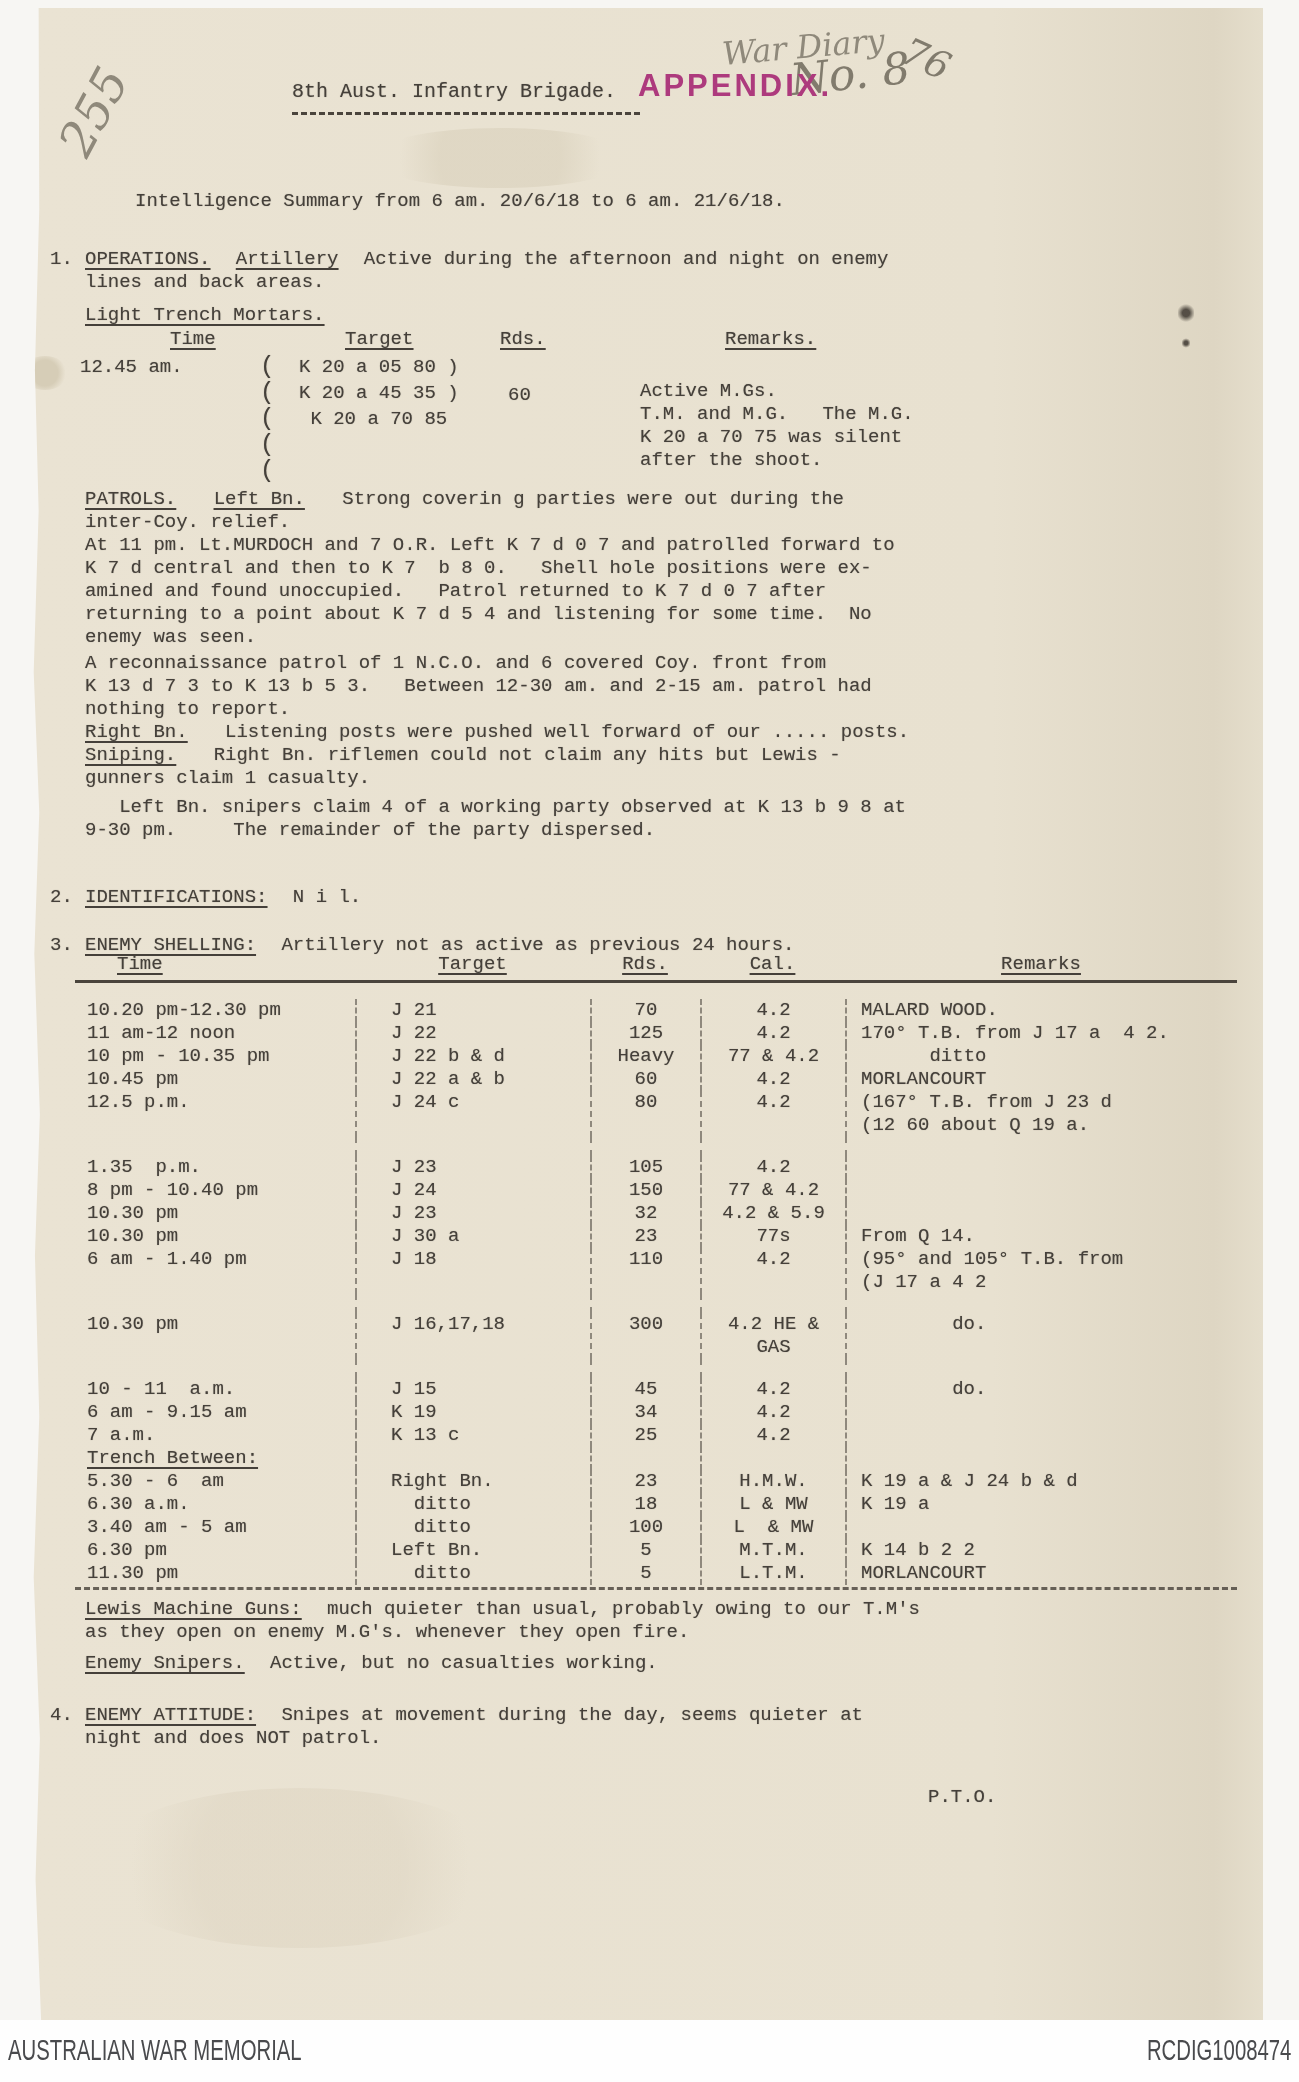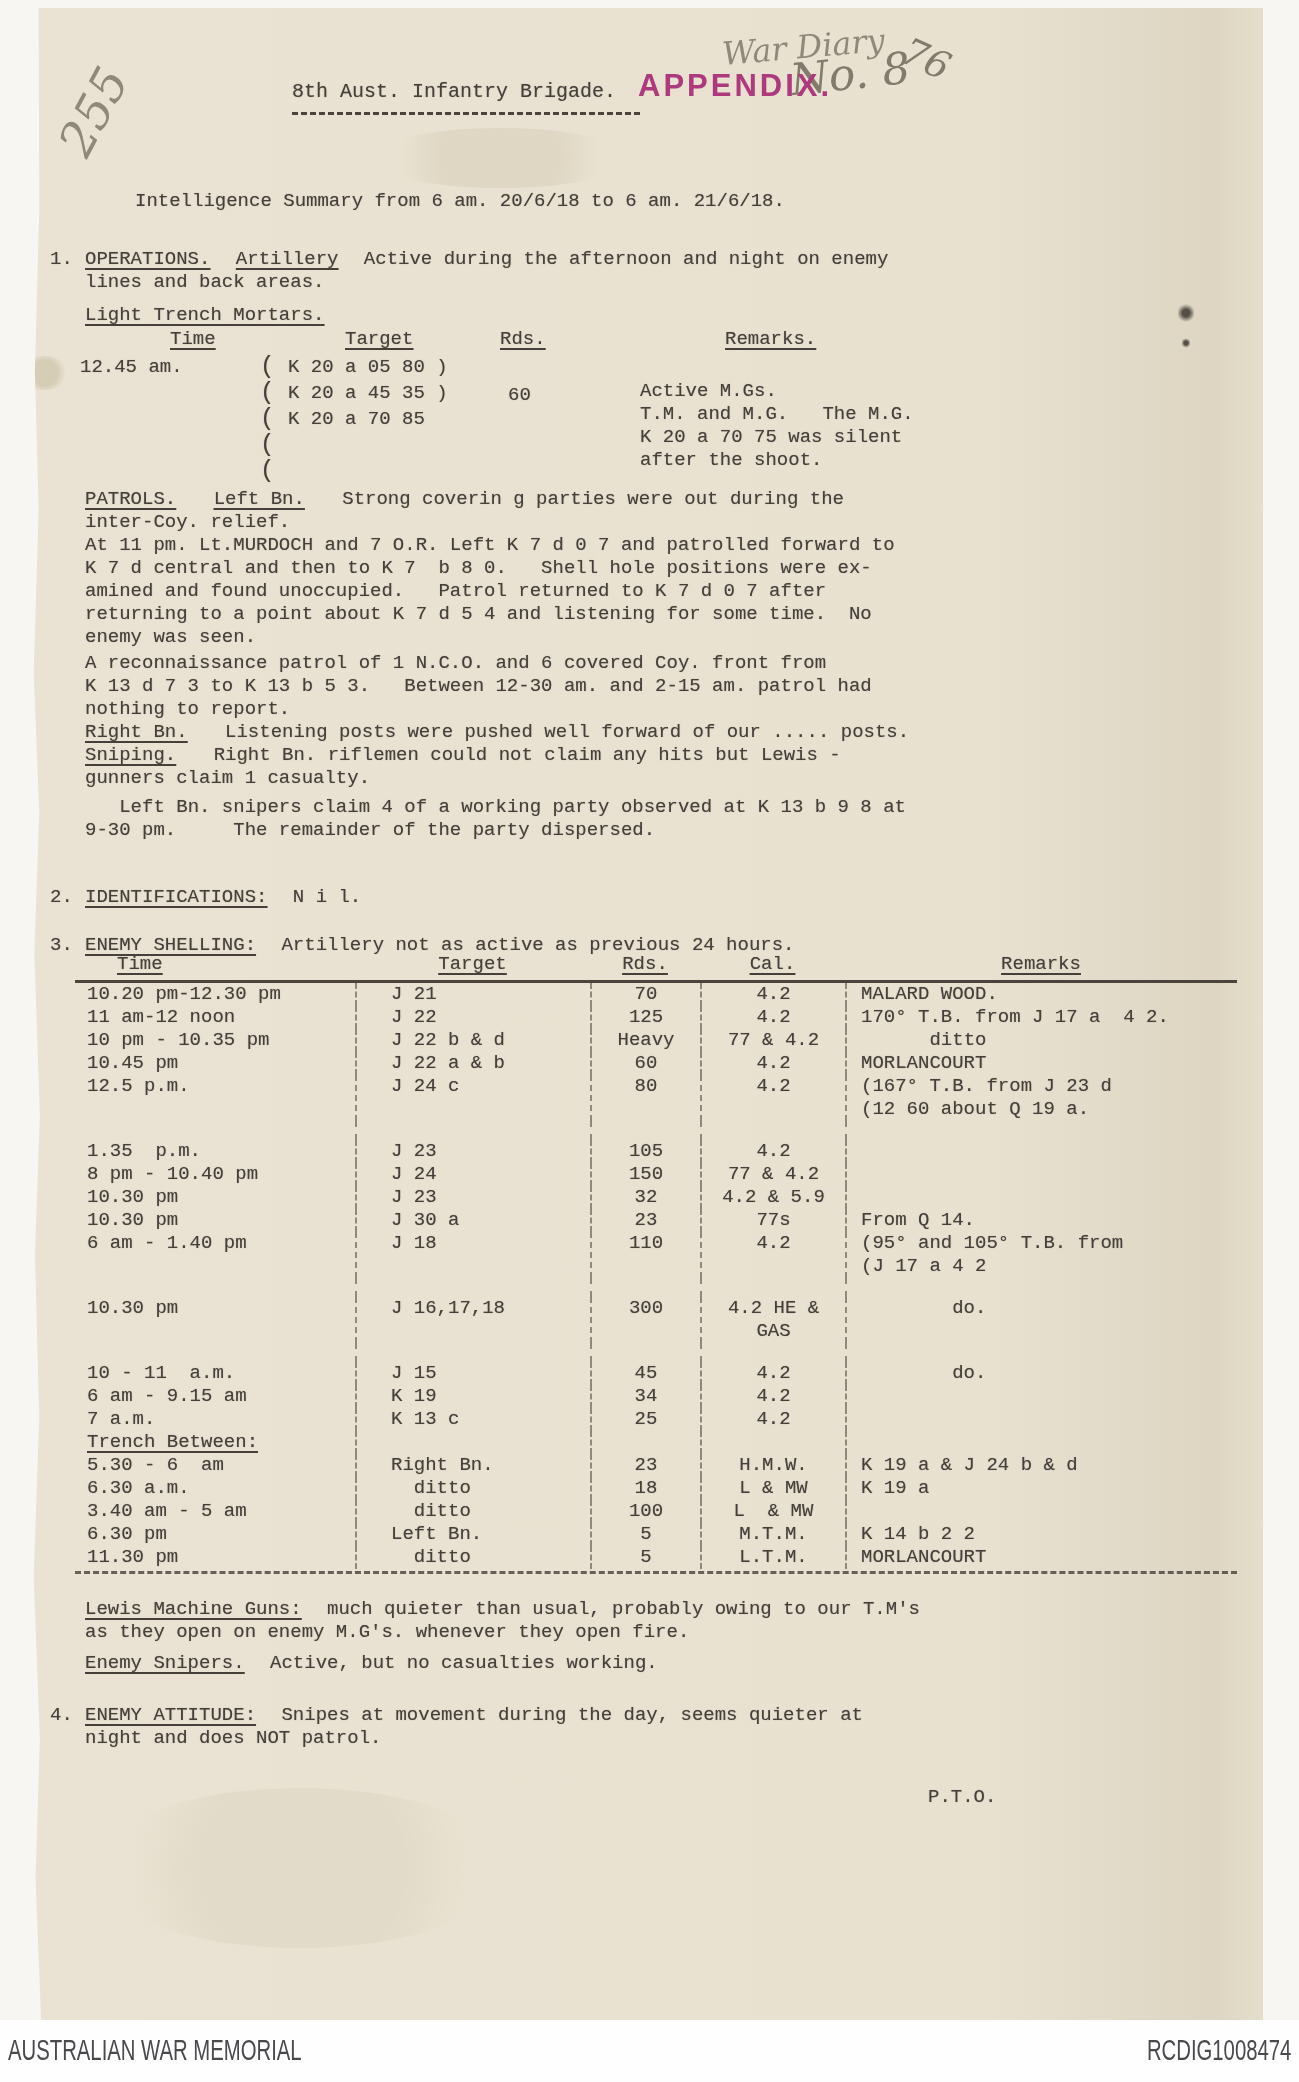--- a/index.html
+++ b/index.html
@@ -39,21 +39,21 @@
   .shead .hcell{text-align:center;}
   .shead .hcell.first{text-align:left;padding-left:42px;}
   .srow{display:grid;grid-template-columns:280px 235px 110px 145px 392px;min-height:23px;}
   .srow.blank{min-height:19px;}
   .scell{white-space:pre-wrap;}
   .c-time{padding-left:12px;}
   .c-target{padding-left:34px;border-left:2px dashed rgba(70,64,56,.55);}
   .c-rds{text-align:center;border-left:2px dashed rgba(70,64,56,.55);}
   .c-cal{text-align:center;border-left:2px dashed rgba(70,64,56,.55);}
   .c-remarks{padding-left:14px;border-left:2px dashed rgba(70,64,56,.55);}
-  .sbody{border-bottom:3px dashed rgba(70,64,56,.8);padding-bottom:2px;}
+  .sbody{border-bottom:3px dashed rgba(70,64,56,.8);padding-bottom:2px;margin-top:16px;}
   .stain{position:absolute;border-radius:50%;pointer-events:none;}
   .footer{
     position:absolute;left:0;top:2020px;width:1299px;height:62px;background:#fefefe;
     font-family:"Liberation Sans",sans-serif;color:#494a4d;
   }
   .footer .fl{position:absolute;left:8px;top:14px;font-size:29px;transform:scaleX(.70);transform-origin:left center;letter-spacing:0;}
   .footer .fr{position:absolute;right:8px;top:14px;font-size:29px;transform:scaleX(.70);transform-origin:right center;}
   .smudge{position:absolute;background:radial-gradient(circle,rgba(50,44,38,.8) 0 30%,rgba(50,44,38,.25) 60%,transparent 75%);filter:blur(.5px);}
 </style>
 </head>
@@ -95,21 +95,21 @@
     <span class="abs u" style="left:315px;top:0;">Target</span>
     <span class="abs u" style="left:470px;top:0;">Rds.</span>
     <span class="abs u" style="left:695px;top:0;">Remarks.</span>
 
     <span class="abs" style="left:50px;top:28px;">12.45 am.</span>
     <span class="abs pre brace-col" style="left:230px;top:26px;">(
 (
 (
 (
 (</span>
-    <span class="abs pre targets" style="left:258px;top:26px;">K 20 a 05 80 )
+    <span class="abs pre targets" style="left:269px;top:26px;text-align:center;">K 20 a 05 80 )
 K 20 a 45 35 )
 K 20 a 70 85</span>
     <span class="abs" style="left:478px;top:56px;">60</span>
     <span class="abs pre" style="left:610px;top:52px;">Active M.Gs.
 T.M. and M.G.   The M.G.
 K 20 a 70 75 was silent
 after the shoot.</span>
   </div>
 
   <div class="abs" style="left:55px;top:480px;width:900px;">

